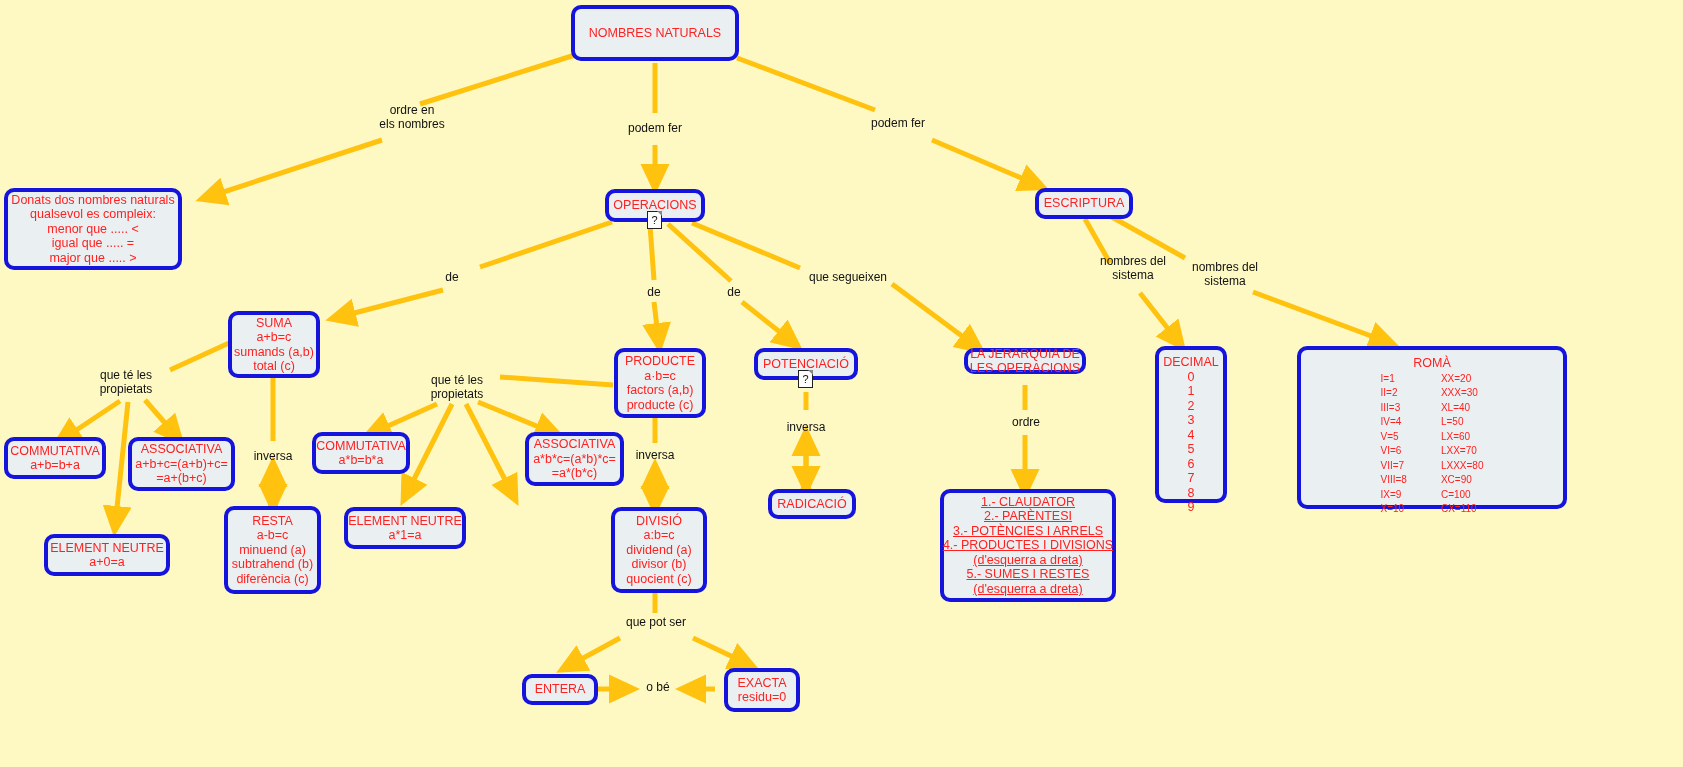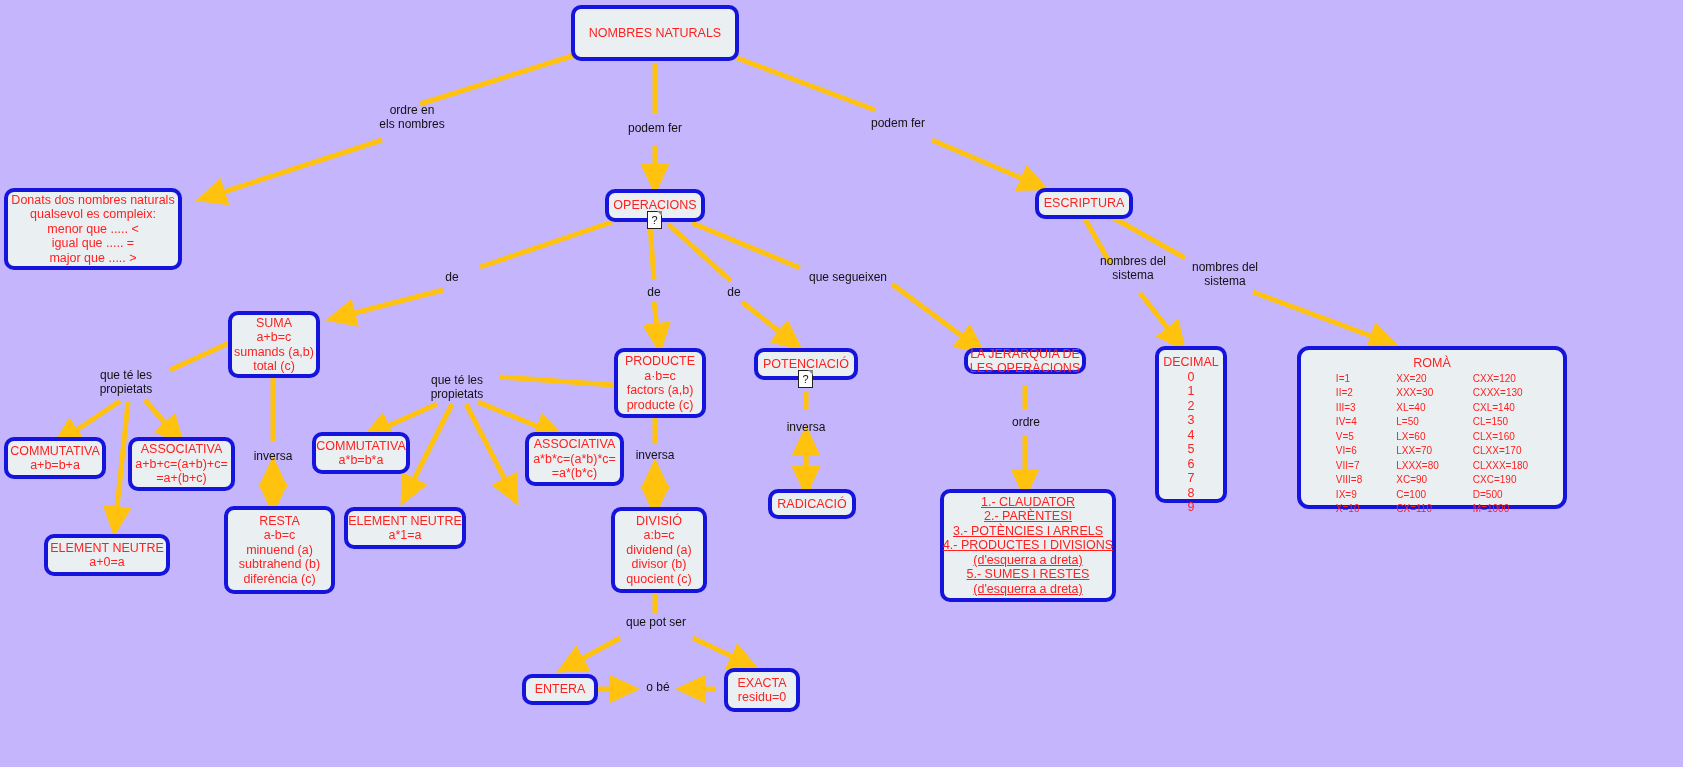--- a/index.html
+++ b/index.html
@@ -5,21 +5,21 @@
   * { box-sizing: border-box; }
   html, body {
     margin: 0; padding: 0;
     background: #ffffff;
     font-family: "Liberation Sans", sans-serif;
   }
   #canvas {
     position: relative;
     width: 1683px;
     height: 767px;
-    background: #c4b5fd;
+    background: #fef9c3;
     overflow: hidden;
   }
   #edges {
     position: absolute;
     left: 0; top: 0;
     width: 1683px; height: 767px;
     pointer-events: none;
   }
   .node {
     position: absolute;
@@ -217,21 +217,21 @@
     <span class="ln">2</span>
     <span class="ln">3</span>
     <span class="ln">4</span>
     <span class="ln">5</span>
     <span class="ln">6</span>
     <span class="ln">7</span>
     <span class="ln">8</span>
     <span class="ln">9</span>
   </div>
 
-  <div class="node" style="left:1297px; top:346px; width:270px; height:163px; justify-content:flex-start; padding-top:6px;border-radius:12px;">
+  <div class="node" style="left:1297px; top:346px; width:270px; height:163px; justify-content:flex-start; padding-top:6px;">
     <span class="ln roman-title">ROMÀ</span>
     <div class="roman-body">
       <div class="roman-col">
         <span class="ln">I=1</span>
         <span class="ln">II=2</span>
         <span class="ln">III=3</span>
         <span class="ln">IV=4</span>
         <span class="ln">V=5</span>
         <span class="ln">VI=6</span>
         <span class="ln">VII=7</span>
@@ -244,52 +244,40 @@
         <span class="ln">XXX=30</span>
         <span class="ln">XL=40</span>
         <span class="ln">L=50</span>
         <span class="ln">LX=60</span>
         <span class="ln">LXX=70</span>
         <span class="ln">LXXX=80</span>
         <span class="ln">XC=90</span>
         <span class="ln">C=100</span>
         <span class="ln">CX=110</span>
       </div>
-      <div class="roman-col">
-        <span class="ln">CXX=120</span>
-        <span class="ln">CXXX=130</span>
-        <span class="ln">CXL=140</span>
-        <span class="ln">CL=150</span>
-        <span class="ln">CLX=160</span>
-        <span class="ln">CLXX=170</span>
-        <span class="ln">CLXXX=180</span>
-        <span class="ln">CXC=190</span>
-        <span class="ln">D=500</span>
-        <span class="ln">M=1000</span>
-      </div>
     </div>
   </div>
 
   <div class="node" style="left:4px; top:437px; width:102px; height:42px;">
     <span class="ln">COMMUTATIVA</span>
     <span class="ln">a+b=b+a</span>
   </div>
 
   <div class="node" style="left:128px; top:437px; width:107px; height:54px;">
     <span class="ln">ASSOCIATIVA</span>
     <span class="ln">a+b+c=(a+b)+c=</span>
     <span class="ln">=a+(b+c)</span>
   </div>
 
   <div class="node" style="left:44px; top:534px; width:126px; height:42px;">
     <span class="ln">ELEMENT NEUTRE</span>
     <span class="ln">a+0=a</span>
   </div>
 
-  <div class="node" style="left:224px; top:506px; width:111px; height:88px;">
+  <div class="node" style="left:224px; top:506px; width:97px; height:88px;">
     <span class="ln">RESTA</span>
     <span class="ln">a-b=c</span>
     <span class="ln">minuend (a)</span>
     <span class="ln">subtrahend (b)</span>
     <span class="ln">diferència (c)</span>
   </div>
 
   <div class="node" style="left:312px; top:432px; width:98px; height:42px;">
     <span class="ln">COMMUTATIVA</span>
     <span class="ln">a*b=b*a</span>

